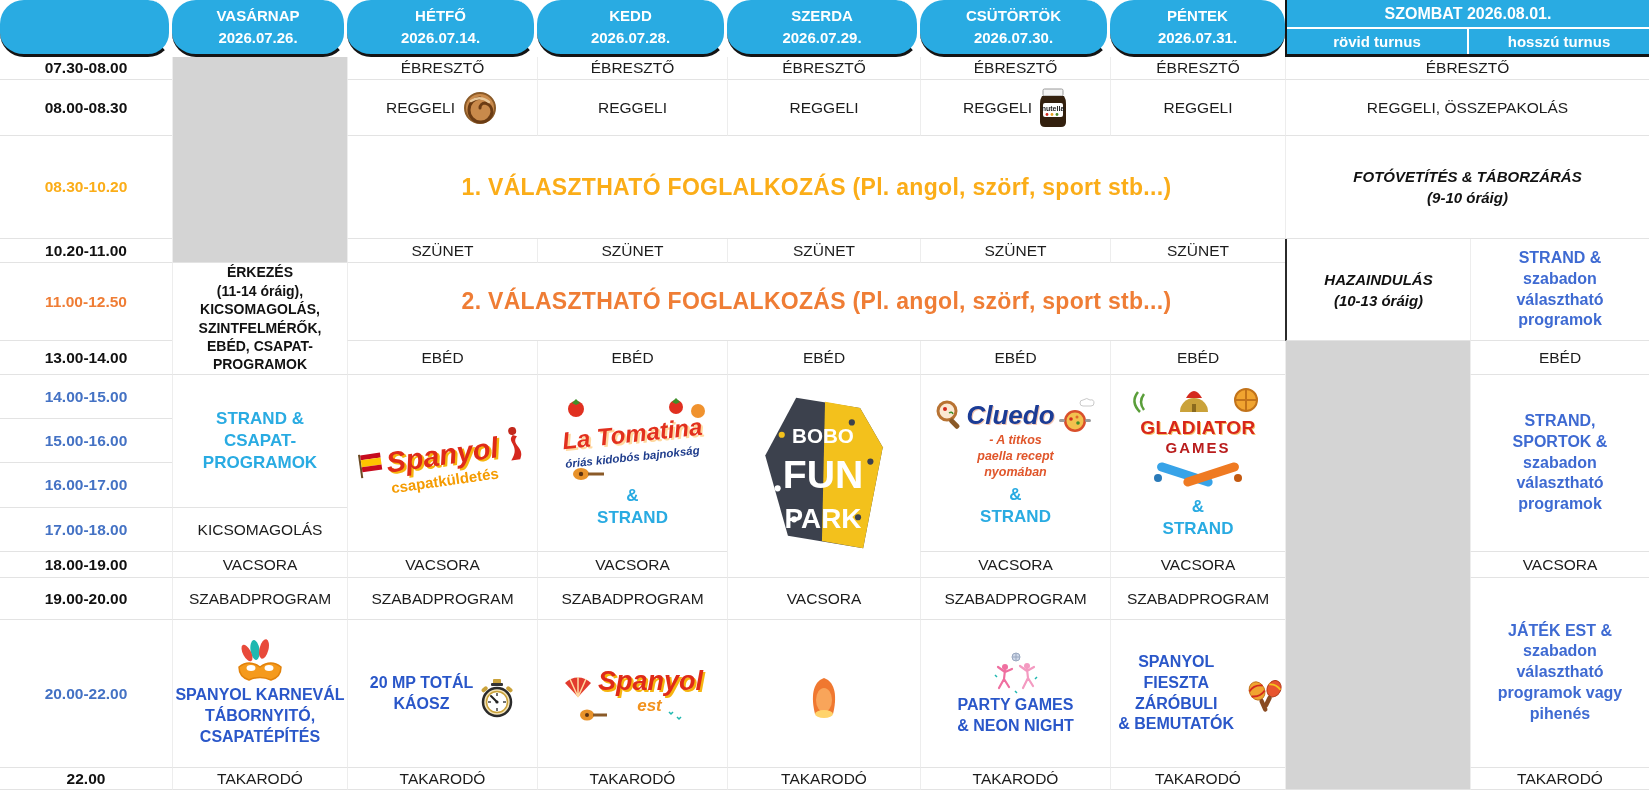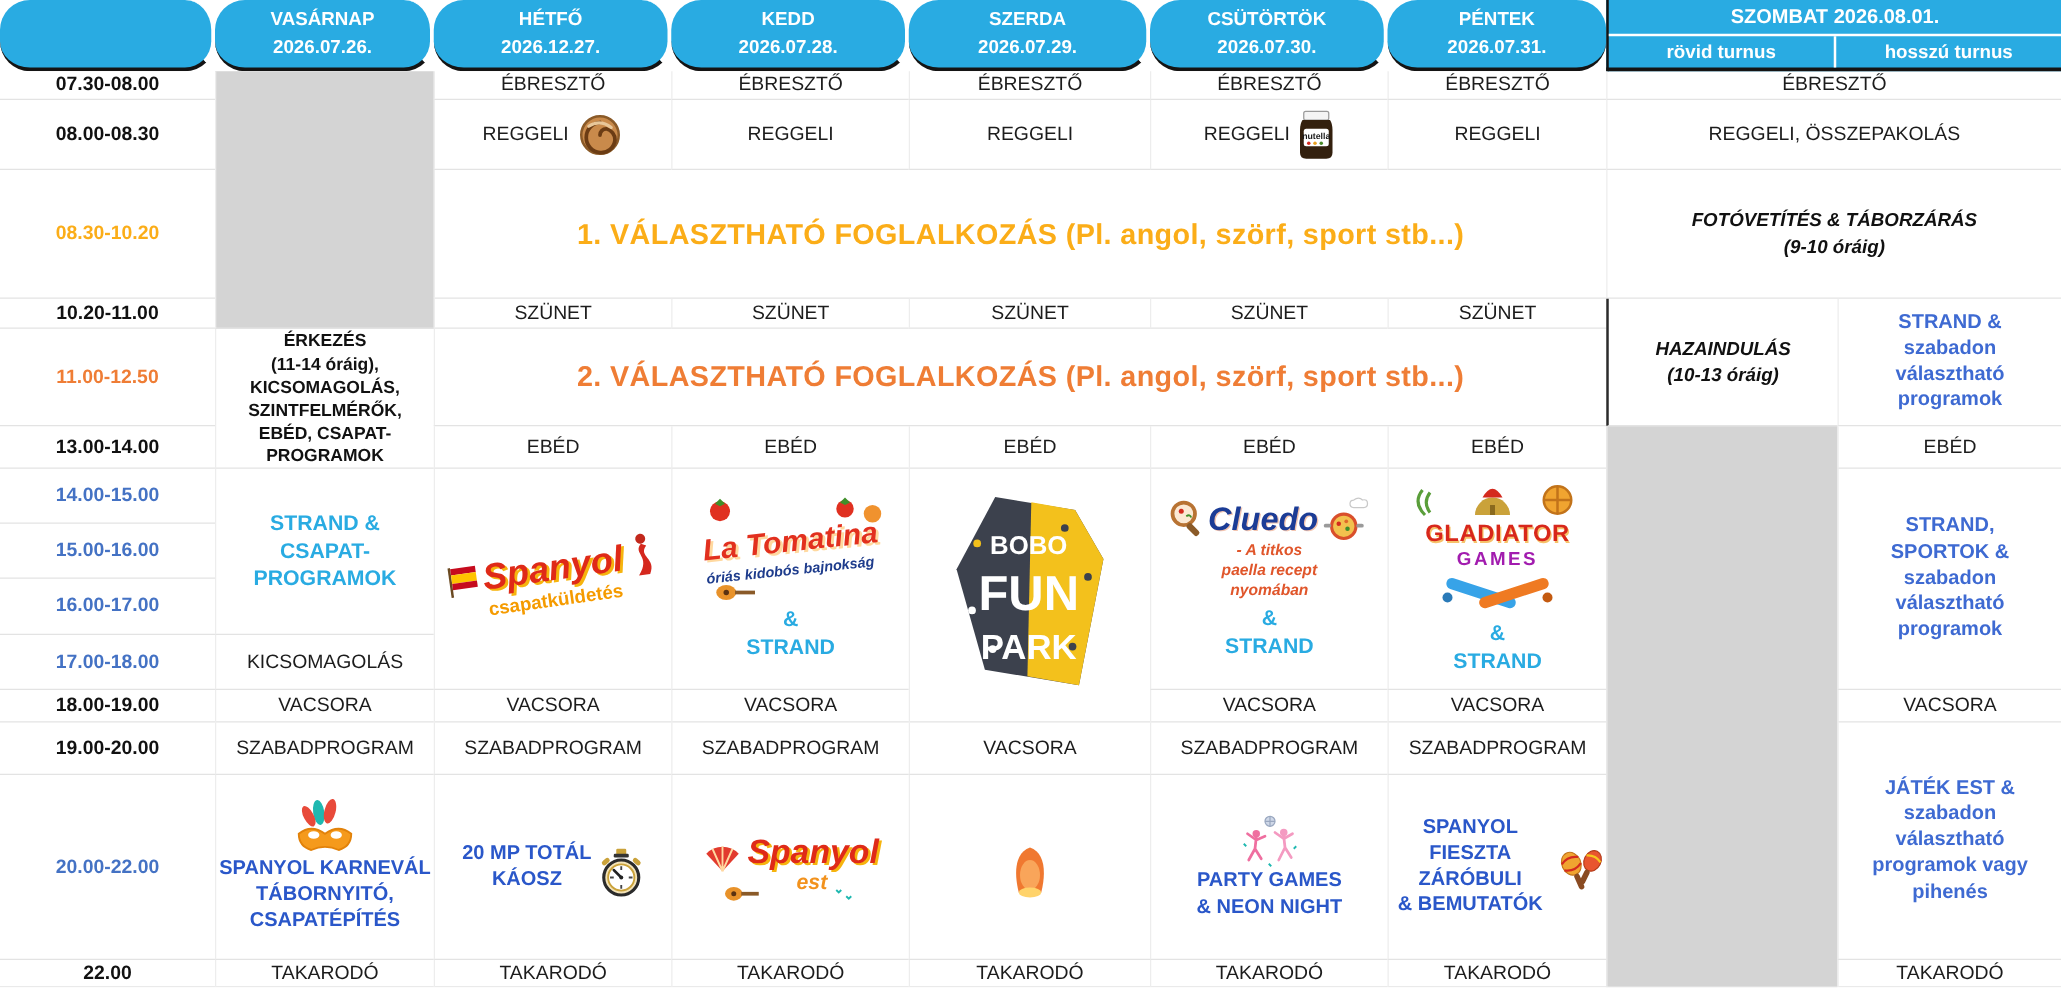--- a/index.html
+++ b/index.html
@@ -42,39 +42,39 @@
   .sp-main{color:#df2a18;font-weight:900;font-style:italic;font-size:29px;
     text-shadow:2px 2px 0 #f6b40e,-1px -1px 0 #fff;}
   .sp-sub{color:#f59b00;font-weight:bold;font-size:15px;margin-top:-2px;text-shadow:1px 1px 0 #fff;}
   .tom-main{color:#e2301e;font-weight:900;font-style:italic;font-size:24px;transform:rotate(-6deg);
     text-shadow:2px 2px 0 #ffd9a0,-1px -1px 0 #fff;}
   .tom-sub{color:#1e3c8c;font-weight:bold;font-style:italic;font-size:11.5px;transform:rotate(-6deg);margin-top:1px;}
   .clu-row{display:flex;align-items:center;gap:2px;}
   .clu-title{color:#1b3c96;font-weight:900;font-style:italic;font-size:26px;text-shadow:1px 1px 0 #f3c5b0;}
   .clu-tag{color:#e0562b;font-weight:bold;font-style:italic;font-size:12.5px;line-height:1.25;}
   .glad-title{color:#d8271b;font-weight:900;font-size:19px;letter-spacing:.5px;text-shadow:1px 1px 0 #f6c26a;}
-  .glad-sub{color:#a21caf;font-weight:900;font-size:15px;letter-spacing:2px;}
+  .glad-sub{color:#b91c1c;font-weight:900;font-size:15px;letter-spacing:2px;}
   .est-row{display:flex;align-items:flex-end;gap:4px;}
   .est-main{color:#df2a18;font-weight:900;font-style:italic;font-size:27px;text-shadow:2px 2px 0 #f6b40e,-1px -1px 0 #fff;}
   .est-sub{color:#f2921d;font-weight:bold;font-size:17px;font-style:italic;margin-top:-4px;margin-left:34px;}
   .amp{margin-top:4px;}
 </style>
 </head>
 <body>
 
 <div class="tbl">
 
   <div class="hd" style="grid-area:1/1/2/2"></div>
   <div class="hd" style="grid-area:1/2/2/3">
     <span>VASÁRNAP</span>
     <span>2026.07.26.</span>
   </div>
   <div class="hd" style="grid-area:1/3/2/4">
     <span>HÉTFŐ</span>
-    <span>2026.12.27.</span>
+    <span>2026.07.14.</span>
   </div>
   <div class="hd" style="grid-area:1/4/2/5">
     <span>KEDD</span>
     <span>2026.07.28.</span>
   </div>
   <div class="hd" style="grid-area:1/5/2/6">
     <span>SZERDA</span>
     <span>2026.07.29.</span>
   </div>
   <div class="hd" style="grid-area:1/6/2/7">

